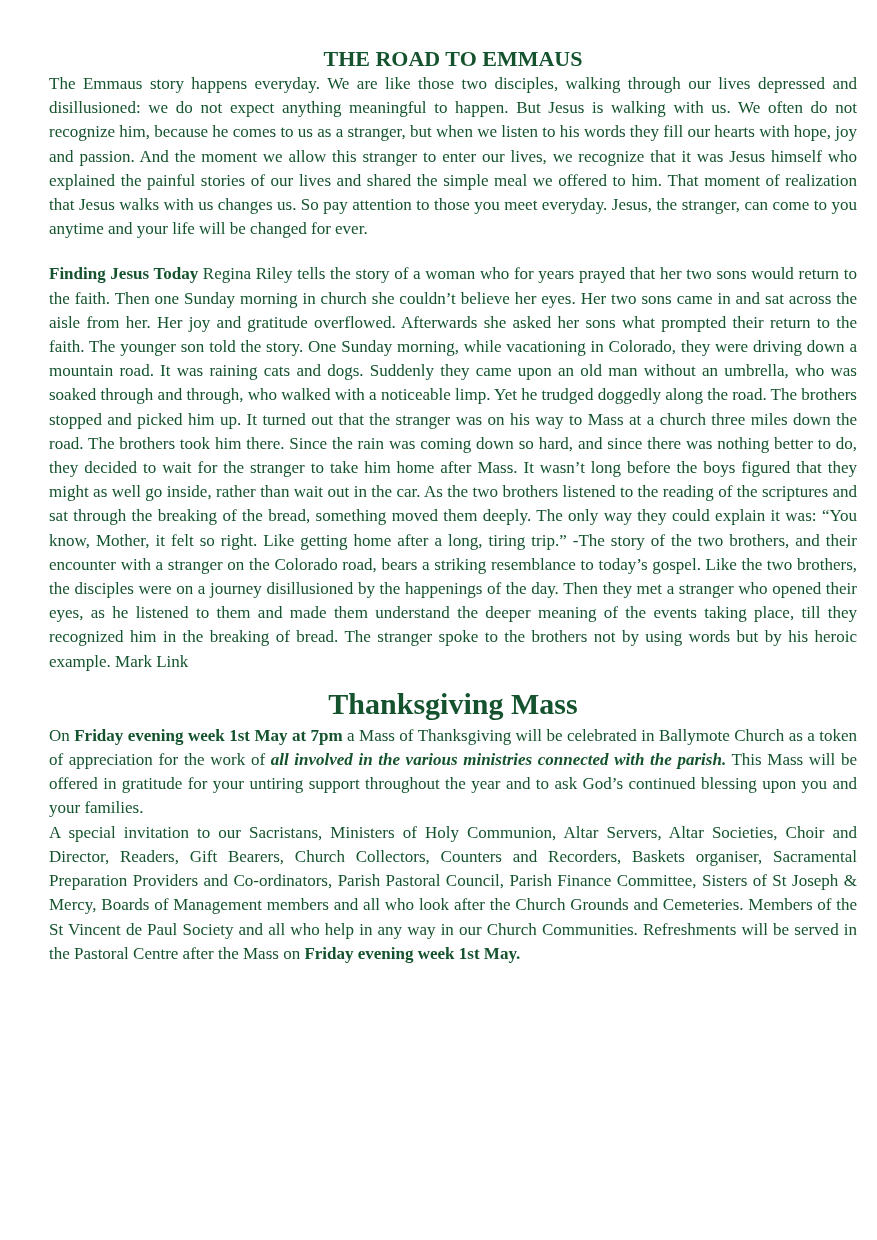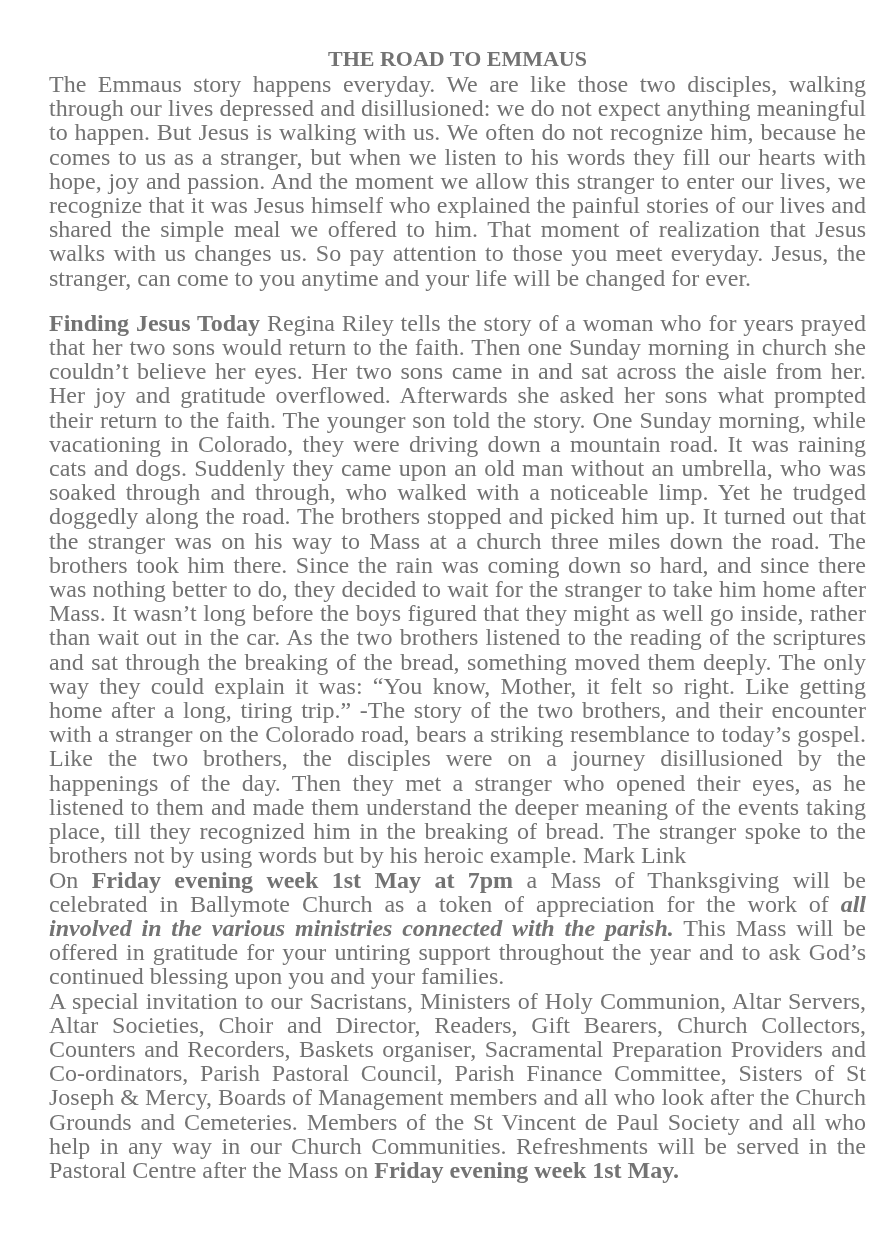--- a/index.html
+++ b/index.html
@@ -5,60 +5,61 @@
   html, body {
     margin: 0;
     padding: 0;
     background: #ffffff;
   }
   .page {
     position: relative;
     width: 877px;
     height: 1240px;
     background: #ffffff;
-    color: #737373;
+    color: #14532d;
     font-family: "Liberation Serif", "DejaVu Serif", serif;
     box-sizing: border-box;
-    padding: 46px 11px 0 49px;
+    padding: 46px 20px 0 49px;
     overflow: hidden;
   }
   .h-emmaus {
     margin: 0;
     font-size: 22px;
     line-height: 26px;
     font-weight: bold;
     text-align: center;
   }
   .h-thanksgiving {
     margin: 12px 0 2px 0;
     font-size: 30px;
     line-height: 36px;
     font-weight: bold;
     text-align: center;
   }
   .body-par {
     margin: 0;
-    font-size: 24px;
+    font-size: 17px;
     line-height: 24.2px;
     text-align: justify;
   }
   .gap-above {
     margin-top: 21px;
   }
   .run-b  { font-weight: bold; margin-top: 40px; }
   .run-i  { }
   .run-bi { font-weight: bold; font-style: italic; }
 </style>
 </head>
 <body>
 
 <div class="page">
   <h1 class="h-emmaus">THE ROAD TO EMMAUS</h1>
 
   <p class="body-par"><span>The Emmaus story happens everyday. We are like those two disciples, walking through our lives depressed and disillusioned: we do not expect anything meaningful to happen. But Jesus is walking with us. We often do not recognize him, because he comes to us as a stranger, but when we listen to his words they fill our hearts with hope, joy and passion. And the moment we allow this stranger to enter our lives, we recognize that it was Jesus himself who explained the painful stories of our lives and shared the simple meal we offered to him. That moment of realization that Jesus walks with us changes us. So pay attention to those you meet everyday. Jesus, the stranger, can come to you anytime and your life will be changed for ever.</span></p>
 
   <p class="body-par gap-above"><span class="run-b">Finding Jesus Today</span><span> Regina Riley tells the story of a woman who for years prayed that her two sons would return to the faith. Then one Sunday morning in church she couldn’t believe her eyes. Her two sons came in and sat across the aisle from her. Her joy and gratitude overflowed. Afterwards she asked her sons what prompted their return to the faith. The younger son told the story. One Sunday morning, while vacationing in Colorado, they were driving down a mountain road. It was raining cats and dogs. Suddenly they came upon an old man without an umbrella, who was soaked through and through, who walked with a noticeable limp. Yet he trudged doggedly along the road. The brothers stopped and picked him up. It turned out that the stranger was on his way to Mass at a church three miles down the road. The brothers took him there. Since the rain was coming down so hard, and since there was nothing better to do, they decided to wait for the stranger to take him home after Mass. It wasn’t long before the boys figured that they might as well go inside, rather than wait out in the car. As the two brothers listened to the reading of the scriptures and sat through the breaking of the bread, something moved them deeply. The only way they could explain it was: “You know, Mother, it felt so right. Like getting home after a long, tiring trip.” -The story of the two brothers, and their encounter with a stranger on the Colorado road, bears a striking resemblance to today’s gospel. Like the two brothers, the disciples were on a journey disillusioned by the happenings of the day. Then they met a stranger who opened their eyes, as he listened to them and made them understand the deeper meaning of the events taking place, till they recognized him in the breaking of bread. The stranger spoke to the brothers not by using words but by his heroic example. </span><span class="run-i">Mark Link</span></p>
 
+  <h2 class="h-thanksgiving">Thanksgiving Mass</h2>
 
   <p class="body-par"><span>On </span><span class="run-b">Friday evening week 1st May at 7pm</span><span> a Mass of Thanksgiving will be celebrated in Ballymote Church as a token of appreciation for the work of </span><span class="run-bi">all involved in the various ministries connected with the parish.</span><span> This Mass will be offered in gratitude for your untiring support throughout the year and to ask God’s continued blessing upon you and your families.</span></p>
 
   <p class="body-par"><span>A special invitation to our Sacristans, Ministers of Holy Communion, Altar Servers, Altar Societies, Choir and Director, Readers, Gift Bearers, Church Collectors, Counters and Recorders, Baskets organiser, Sacramental Preparation Providers and Co-ordinators, Parish Pastoral Council, Parish Finance Committee, Sisters of St Joseph &amp; Mercy, Boards of Management members and all who look after the Church Grounds and Cemeteries. Members of the St Vincent de Paul Society and all who help in any way in our Church Communities. Refreshments will be served in the Pastoral Centre after the Mass on </span><span class="run-b">Friday evening week 1st May.</span></p>
 </div>
 
 </body></html>

